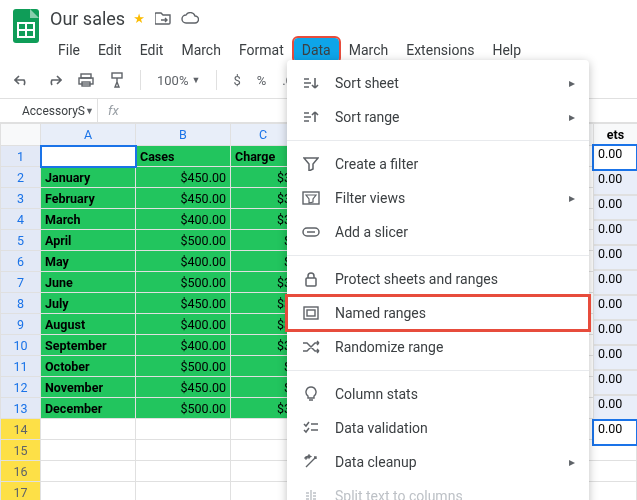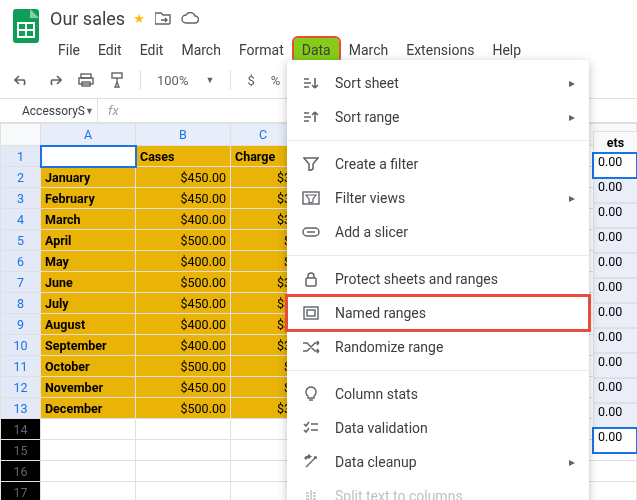--- a/index.html
+++ b/index.html
@@ -34,35 +34,35 @@
   .menubar { display: flex; gap: 2px; margin-top: 8px; }
   .menu-item {
     padding: 4px 8px;
     font-size: 14px;
     color: #3c4043;
     border-radius: 4px;
     cursor: pointer;
   }
   .menu-item.active {
     outline: 2px solid #e74c3c;
-    background: #84cc16;
+    background: #0ea5e9;
   }
   
   .toolbar {
     display: flex;
     align-items: center;
     gap: 8px;
     padding: 6px 10px;
     border-bottom: 1px solid #e0e0e0;
     color: #5f6368;
     font-size: 13px;
   }
   .tb-divider { width:1px; height:20px; background:#e0e0e0; margin:0 4px; }
   .tb-btn { padding: 4px; cursor: pointer; display:flex; align-items:center; gap:2px;}
-  .zoom { display:flex; align-items:center; gap:17px; }
+  .zoom { display:flex; align-items:center; gap:3px; }
   
   .namefx {
     display: flex;
     align-items: center;
     border-bottom: 1px solid #e0e0e0;
     height: 24px;
   }
   .name-box {
     width: 98px;
     border-right: 1px solid #e0e0e0;
@@ -92,42 +92,42 @@
     overflow: hidden;
   }
   th.col-head {
     background: #f8f9fa;
     font-weight: 400;
     color: #5f6368;
     text-align: center;
     height: 22px;
   }
   th.row-head {
-    background: #000000;
+    background: #fde047;
     font-weight: 400;
     color: #5f6368;
     text-align: center;
     width: 40px;
   }
   .corner {
     background: #f8f9fa;
     width: 40px;
   }
   .bold { font-weight: 700; color:#000; }
   .money { text-align: right; color:#000; }
   .sel-col th.col-head.sel { background:#e8eef9; }
-  td.selband { background:#eab308; }
+  td.selband { background:#22c55e; }
   .active-cell {
     outline: 2px solid #1a73e8;
     outline-offset: -1px;
     background:#fff !important;
   }
   th.row-head.sel, th.col-head.sel { background:#e3e9f6; color:#1a73e8;}
   
-  .peek { position:absolute; top:0; right:0; width:44px;margin-top:8px; }
+  .peek { position:absolute; top:0; right:0; width:44px; }
   .peek .ph {
     border:1px solid #e0e0e0; border-right:none;
     height:22px; background:#f8f9fa; font-size:12.5px;
     display:flex; align-items:center; justify-content:center;
     color:#000; font-weight:700;
   }
   .peek .pc {
     border:1px solid #e0e0e0; border-right:none;
     height:25px; font-size:12.5px; text-align:left;
     padding:0 4px; color:#000;

